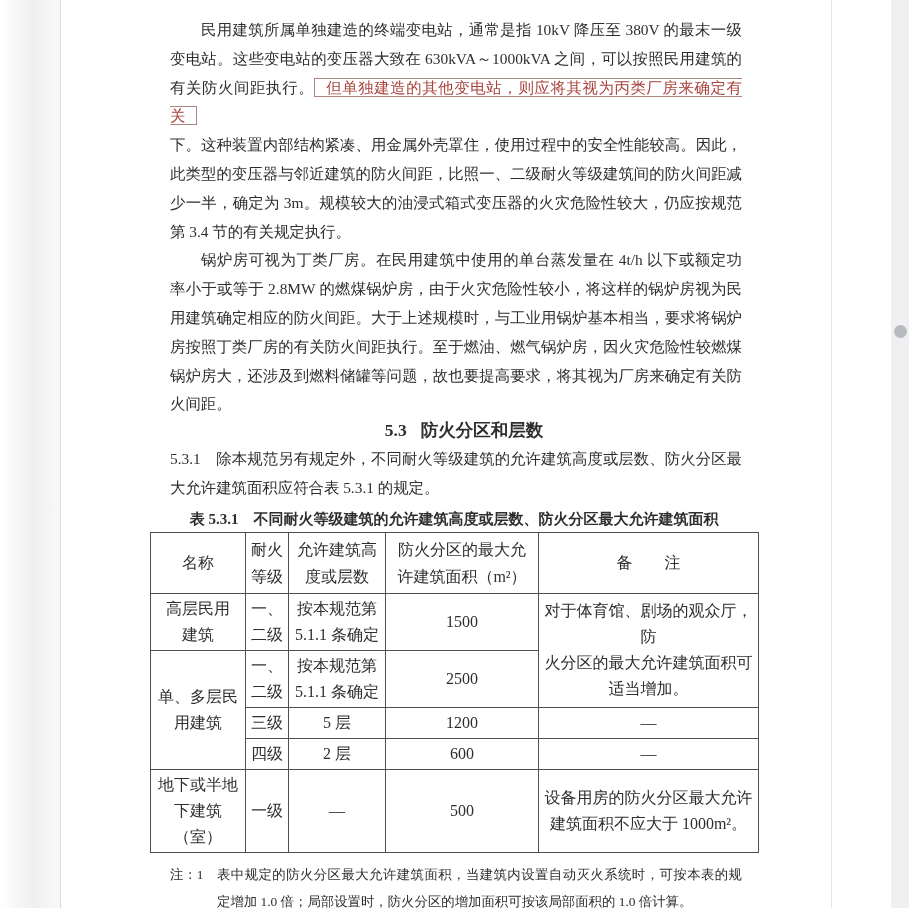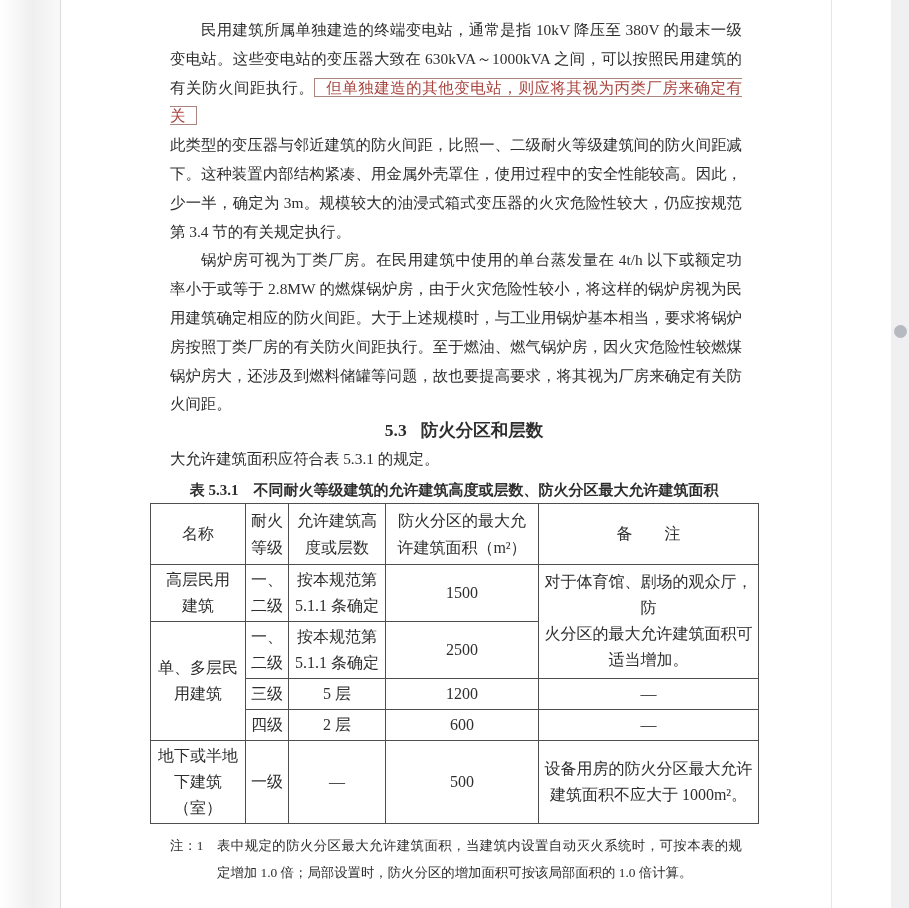--- a/index.html
+++ b/index.html
@@ -89,40 +89,41 @@
 
 <div class="left-shade"></div>
 <div class="right-edge-line"></div>
 
 <div class="content">
 
   <div class="para">
       <div class="tline just ind"><span>民用建筑所属单独建造的终端变电站，通常是指 10kV 降压至 380V 的最末一级</span></div>
       <div class="tline just"><span>变电站。这些变电站的变压器大致在 630kVA～1000kVA 之间，可以按照民用建筑的</span></div>
       <div class="tline just"><span>有关防火间距执行。</span><span class="redbox">但单独建造的其他变电站，则应将其视为丙类厂房来确定有关</span></div>
+      <div class="tline just"><span>下。这种装置内部结构紧凑、用金属外壳罩住，使用过程中的安全性能较高。因此，</span></div>
       <div class="tline just"><span>此类型的变压器与邻近建筑的防火间距，比照一、二级耐火等级建筑间的防火间距减</span></div>
-      <div class="tline just"><span>下。这种装置内部结构紧凑、用金属外壳罩住，使用过程中的安全性能较高。因此，</span></div>
       <div class="tline just"><span>少一半，确定为 3m。规模较大的油浸式箱式变压器的火灾危险性较大，仍应按规范</span></div>
       <div class="tline"><span>第 3.4 节的有关规定执行。</span></div>
     </div>
 
   <div class="para">
       <div class="tline just ind"><span>锅炉房可视为丁类厂房。在民用建筑中使用的单台蒸发量在 4t/h 以下或额定功</span></div>
       <div class="tline just"><span>率小于或等于 2.8MW 的燃煤锅炉房，由于火灾危险性较小，将这样的锅炉房视为民</span></div>
       <div class="tline just"><span>用建筑确定相应的防火间距。大于上述规模时，与工业用锅炉基本相当，要求将锅炉</span></div>
       <div class="tline just"><span>房按照丁类厂房的有关防火间距执行。至于燃油、燃气锅炉房，因火灾危险性较燃煤</span></div>
       <div class="tline just"><span>锅炉房大，还涉及到燃料储罐等问题，故也要提高要求，将其视为厂房来确定有关防</span></div>
       <div class="tline"><span>火间距。</span></div>
     </div>
 
   <div class="sec-heading">
     <span class="num">5.3</span><span>防火分区和层数</span>
   </div>
 
   <div class="para">
+      <div class="tline just"><span>5.3.1</span><span>　除本规范另有规定外，不同耐火等级建筑的允许建筑高度或层数、防火分区最</span></div>
       <div class="tline"><span>大允许建筑面积应符合表 5.3.1 的规定。</span></div>
     </div>
 
   <div class="caption">表 5.3.1　不同耐火等级建筑的允许建筑高度或层数、防火分区最大允许建筑面积</div>
 
   <table class="code-table">
     <colgroup>
       <col style="width:95px">
         <col style="width:43px">
         <col style="width:97px">

